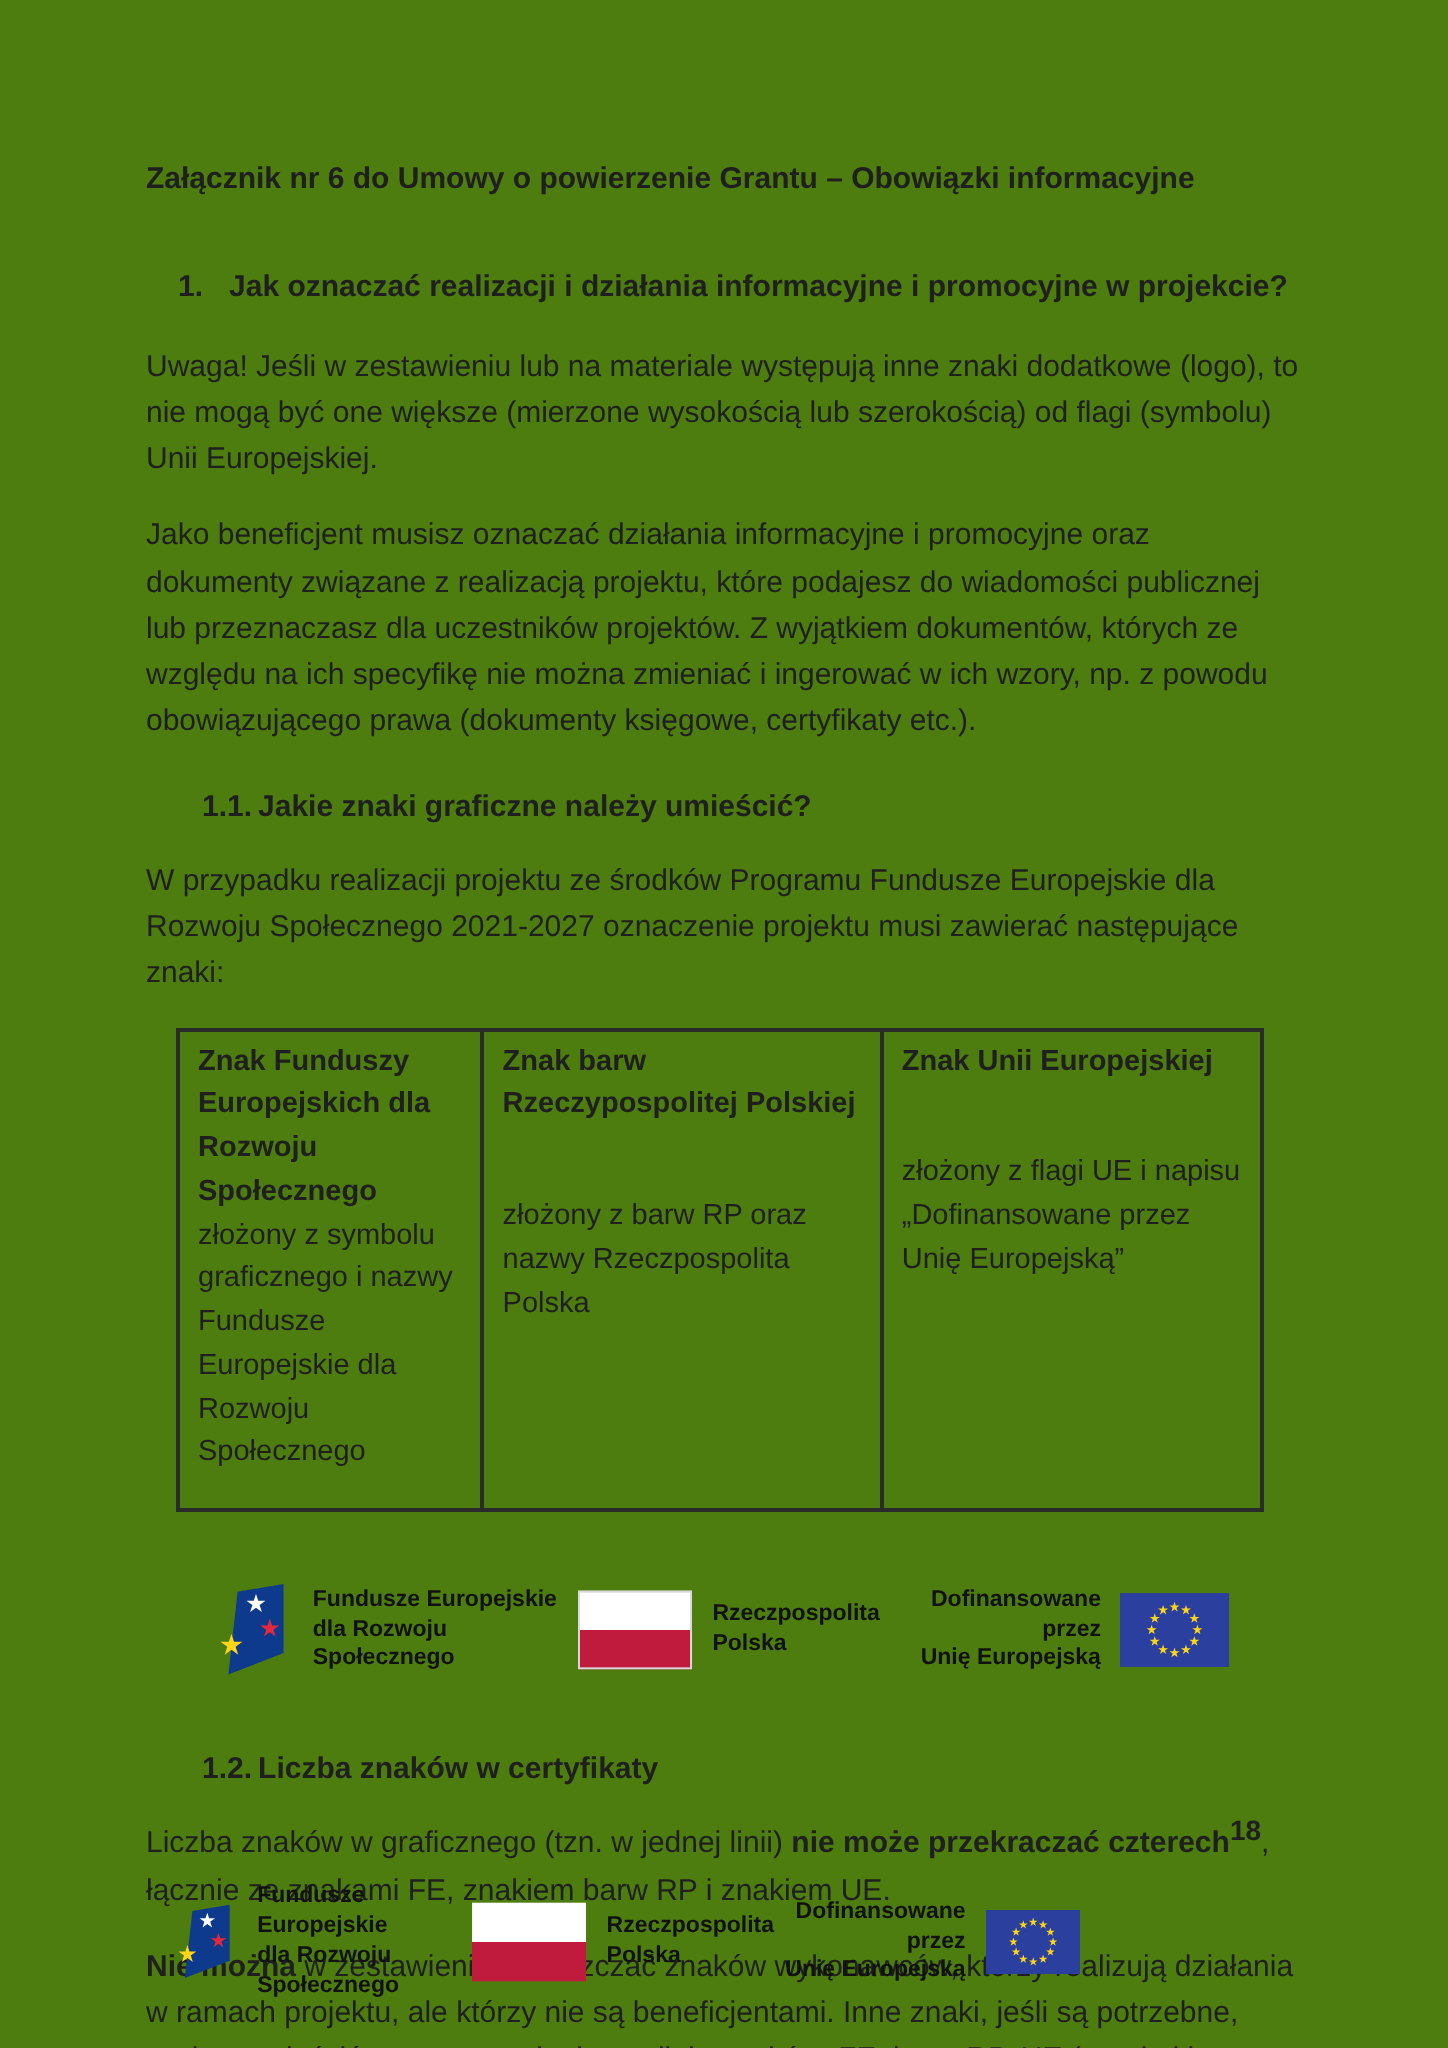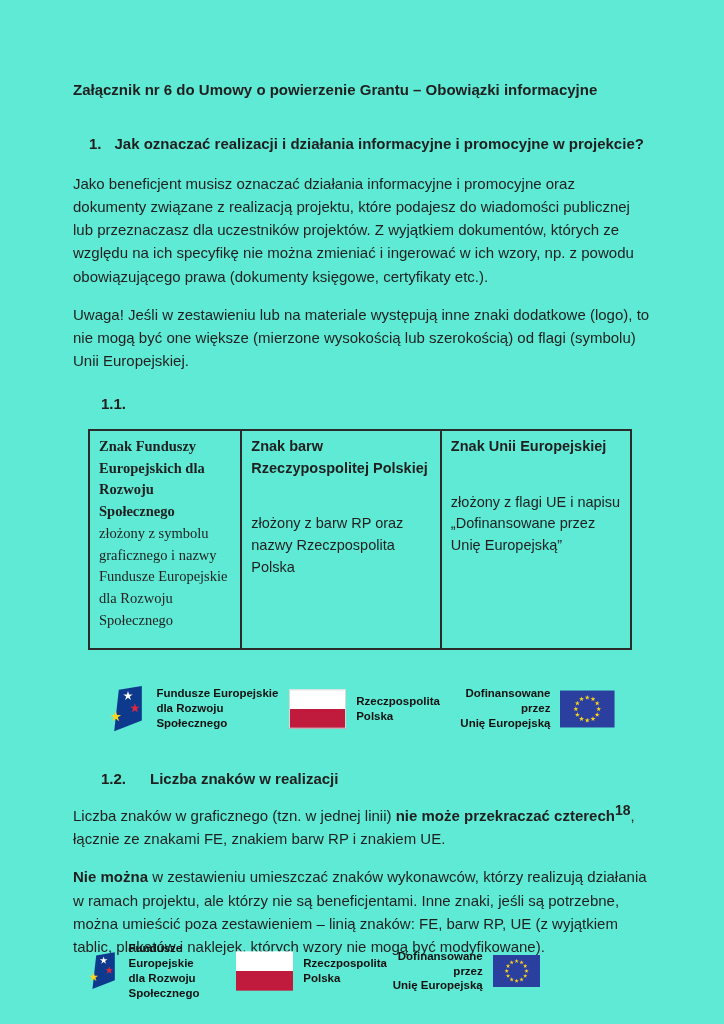--- a/index.html
+++ b/index.html
@@ -1,45 +1,45 @@
 <!DOCTYPE html>
 <html lang="pl"><head>
 <meta charset="utf-8">
 <style>
   * { margin:0; padding:0; box-sizing:border-box; }
   html,body { background:#ffffff; }
   .page {
     position:relative;
     width:724px; height:1024px;
-    background:#5eead4;
+    background:#4d7c0f;
     font-family:"Liberation Sans","DejaVu Sans",sans-serif;
     color:#1f1f1f;
     font-size:15px; line-height:1.55;
     padding:78px 73px 0 73px;
     overflow:hidden;
   }
   .doc-title { font-size:15px; font-weight:bold; }
   .h-num { display:flex; gap:13px; font-weight:bold; margin:31px 0 16px 16px; }
-  .h-sub { display:flex; gap:24px;  font-weight:bold; margin:19px 0 14px 28px; }
+  .h-sub { display:flex; gap:3px;  font-weight:bold; margin:19px 0 14px 28px; }
   p.body { margin-bottom:15px; }
   b.inline { font-weight:bold;text-align:center; }
   sup.fnref { font-size:14px; font-weight:bold; vertical-align:super; line-height:0; }
 
   table.signs {
     border-collapse:collapse;
     margin-left:15px; width:544px;
     table-layout:fixed;
   }
   table.signs td {
     border:2px solid #2b2b2b;
     vertical-align:top;
     padding:5px 9px 16px 9px;
     font-size:14.5px; line-height:1.5;
   }
-  td.c1 { width:145px;font-family:Liberation Serif, serif; } td.c2 { width:190px;border-radius:12px; } td.c3 { width:181px; }
+  td.c1 { width:145px; } td.c2 { width:190px;border-radius:12px; } td.c3 { width:181px; }
   .cell-title { font-weight:bold; }
   td.c2 .cell-desc, td.c3 .cell-desc { margin-top:34px; }
 
   .logo-row {
     display:flex; align-items:center; justify-content:flex-start;
     width:510px; margin:28px 0 0 32px;
   }
   .logo-row.footer {
     position:absolute; left:85px; top:940px; width:455px; margin:0;
   }
@@ -58,28 +58,30 @@
 
 <div class="page">
 
   <div class="doc-title">Załącznik nr 6 do Umowy o powierzenie Grantu – Obowiązki informacyjne</div>
 
   <div class="h-num">
     <span>1.</span>
     <span>Jak oznaczać realizacji i działania informacyjne i promocyjne w projekcie?</span>
   </div>
 
+  <p class="body">Uwaga! Jeśli w zestawieniu lub na materiale występują inne znaki dodatkowe (logo), to nie mogą być one większe (mierzone wysokością lub szerokością) od flagi (symbolu) Unii Europejskiej.</p>
+
   <p class="body">Jako beneficjent musisz oznaczać działania informacyjne i promocyjne oraz dokumenty związane z realizacją projektu, które podajesz do wiadomości publicznej lub przeznaczasz dla uczestników projektów. Z wyjątkiem dokumentów, których ze względu na ich specyfikę nie można zmieniać i ingerować w ich wzory, np. z powodu obowiązującego prawa (dokumenty księgowe, certyfikaty etc.).</p>
-
-  <p class="body">Uwaga! Jeśli w zestawieniu lub na materiale występują inne znaki dodatkowe (logo), to nie mogą być one większe (mierzone wysokością lub szerokością) od flagi (symbolu) Unii Europejskiej.</p>
 
   <div class="h-sub">
     <span>1.1.</span>
+    <span>Jakie znaki graficzne należy umieścić?</span>
   </div>
 
+  <p class="body">W przypadku realizacji projektu ze środków Programu Fundusze Europejskie dla Rozwoju Społecznego 2021-2027 oznaczenie projektu musi zawierać następujące znaki:</p>
 
   <table class="signs">
     <tbody>
         <tr>
       <td class="c1">
         <div class="cell-title">Znak Funduszy Europejskich dla Rozwoju Społecznego</div>
         <div class="cell-desc">złożony z symbolu graficznego i nazwy Fundusze Europejskie dla Rozwoju Społecznego</div>
       </td>
       <td class="c2">
         <div class="cell-title">Znak barw Rzeczypospolitej Polskiej</div>
@@ -131,21 +133,21 @@
             <polygon points="18.00,18.00 18.67,20.07 20.85,20.07 19.09,21.35 19.76,23.43 18.00,22.15 16.24,23.43 16.91,21.35 15.15,20.07 17.33,20.07" fill="#ffd617"></polygon>
             <polygon points="19.74,11.50 20.42,13.57 22.59,13.57 20.83,14.85 21.51,16.93 19.74,15.65 17.98,16.93 18.65,14.85 16.89,13.57 19.07,13.57" fill="#ffd617"></polygon>
             <polygon points="24.50,6.74 25.17,8.81 27.35,8.81 25.59,10.10 26.26,12.17 24.50,10.89 22.74,12.17 23.41,10.10 21.65,8.81 23.83,8.81" fill="#ffd617"></polygon>
           </g>
       </svg>
     </div>
   </div>
 
   <div class="h-sub" style="margin-top:27px">
     <span>1.2.</span>
-    <span>Liczba znaków w realizacji</span>
+    <span>Liczba znaków w certyfikaty</span>
   </div>
 
   <p class="body"><span>Liczba znaków w graficznego (tzn. w jednej linii) </span><b class="inline">nie może przekraczać czterech</b><sup class="fnref">18</sup><span>, łącznie ze znakami FE, znakiem barw RP i znakiem UE.</span></p>
 
   <p class="body"><b class="inline">Nie można</b><span> w zestawieniu umieszczać znaków wykonawców, którzy realizują działania w ramach projektu, ale którzy nie są beneficjentami. Inne znaki, jeśli są potrzebne, można umieścić poza zestawieniem – linią znaków: FE, barw RP, UE (z wyjątkiem tablic, plakatów i naklejek, których wzory nie mogą być modyfikowane).</span></p>
 
   <div class="logo-row footer">
     <div class="logo-group">
       <svg class="fe" viewBox="0 0 54 64">
         <polygon points="18,7 48,2 48,47 12,61" fill="#0e3a8d"></polygon>

